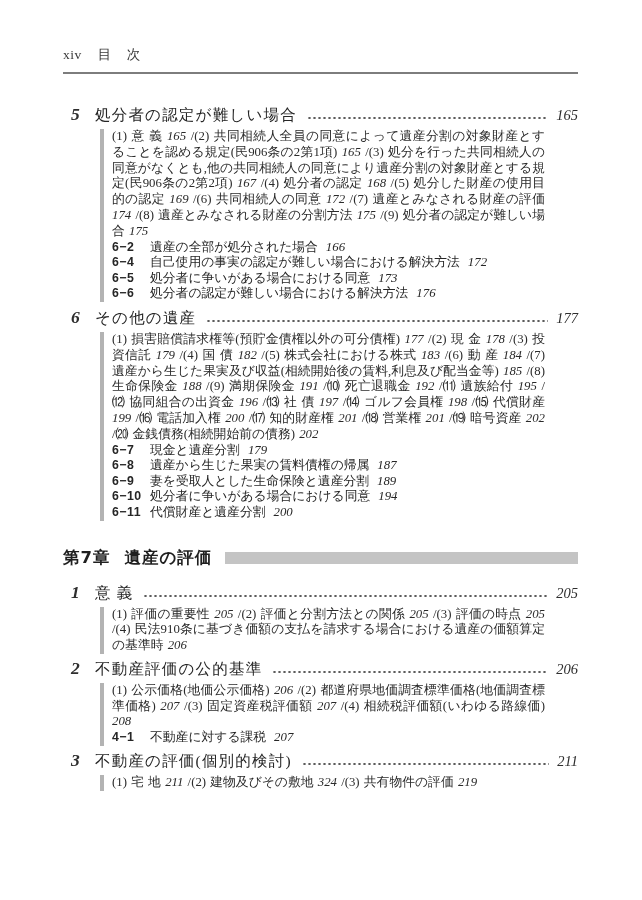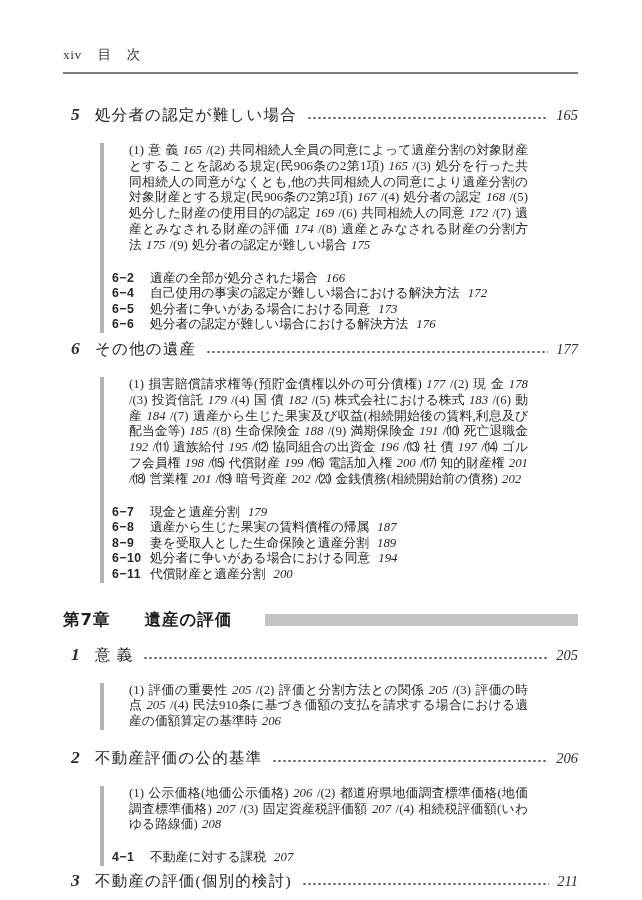--- a/index.html
+++ b/index.html
@@ -37,35 +37,35 @@
   }
   .sec-page { font-style:italic; font-size:14.5px; white-space:nowrap; color:#2e2e2e; }
 
   
   .sub-block {
     margin:3px 33px 0 37px;
     border-left:4px solid #b3b3b3;
     padding-left:8px;
   }
   .para {
-    margin:17px; font-size:12.8px; line-height:15.8px;
+    margin:0; font-size:12.8px; line-height:15.8px;
     text-align:justify; word-spacing:1px; color:#2a2a2a;
   }
   .pgnum, .para i { font-style:italic; }
   .bold-item { font-size:12.8px; line-height:15.6px; white-space:nowrap; }
   .bi-label {
     display:inline-block; min-width:38px;
     font-family:Liberation Sans, sans-serif;
     font-weight:bold; font-size:12.3px; letter-spacing:0.5px;
   }
   .bi-text { margin-right:8px;font-family:Liberation Serif, serif; }
   .bi-page { font-style:italic;margin-top:17px; }
 
   
-  .chapter-row { display:flex; align-items:center; margin-top:26px;gap:20px; }
+  .chapter-row { display:flex; align-items:center; margin-top:26px; }
   .ch-text {
     font-family:"DejaVu Sans","Liberation Sans",sans-serif;
     font-weight:bold; font-size:16.5px; color:#1f1f1f; letter-spacing:1px; white-space:nowrap;
   }
   .ch-label { margin-right:14px; }
   .ch-bar { flex:1; height:12px; background:#c4c4c4; margin-left:13px; }
 </style>
 </head>
 <body>
 
@@ -110,21 +110,21 @@
     </div>
     <div class="sub-block">
       <p class="para">(1) 損害賠償請求権等(預貯金債権以外の可分債権) <i>177</i> /(2) 現 金 <i>178</i> /(3) 投資信託 <i>179</i> /(4) 国 債 <i>182</i> /(5) 株式会社における株式 <i>183</i> /(6) 動 産 <i>184</i> /(7) 遺産から生じた果実及び収益(相続開始後の賃料,利息及び配当金等) <i>185</i> /(8) 生命保険金 <i>188</i> /(9) 満期保険金 <i>191</i> /⑽ 死亡退職金 <i>192</i> /⑾ 遺族給付 <i>195</i> /⑿ 協同組合の出資金 <i>196</i> /⒀ 社 債 <i>197</i> /⒁ ゴルフ会員権 <i>198</i> /⒂ 代償財産 <i>199</i> /⒃ 電話加入権 <i>200</i> /⒄ 知的財産権 <i>201</i> /⒅ 営業権 <i>201</i> /⒆ 暗号資産 <i>202</i> /⒇ 金銭債務(相続開始前の債務) <i>202</i></p>
       <div class="bold-item">
         <span class="bi-label">6−7</span><span class="bi-text">現金と遺産分割</span><span class="bi-page">179</span>
       </div>
       <div class="bold-item">
         <span class="bi-label">6−8</span><span class="bi-text">遺産から生じた果実の賃料債権の帰属</span><span class="bi-page">187</span>
       </div>
       <div class="bold-item">
-        <span class="bi-label">8−9</span><span class="bi-text">妻を受取人とした生命保険と遺産分割</span><span class="bi-page">189</span>
+        <span class="bi-label">6−9</span><span class="bi-text">妻を受取人とした生命保険と遺産分割</span><span class="bi-page">189</span>
       </div>
       <div class="bold-item">
         <span class="bi-label">6−10</span><span class="bi-text">処分者に争いがある場合における同意</span><span class="bi-page">194</span>
       </div>
       <div class="bold-item">
         <span class="bi-label">6−11</span><span class="bi-text">代償財産と遺産分割</span><span class="bi-page">200</span>
       </div>
     </div>
   </div>
 

